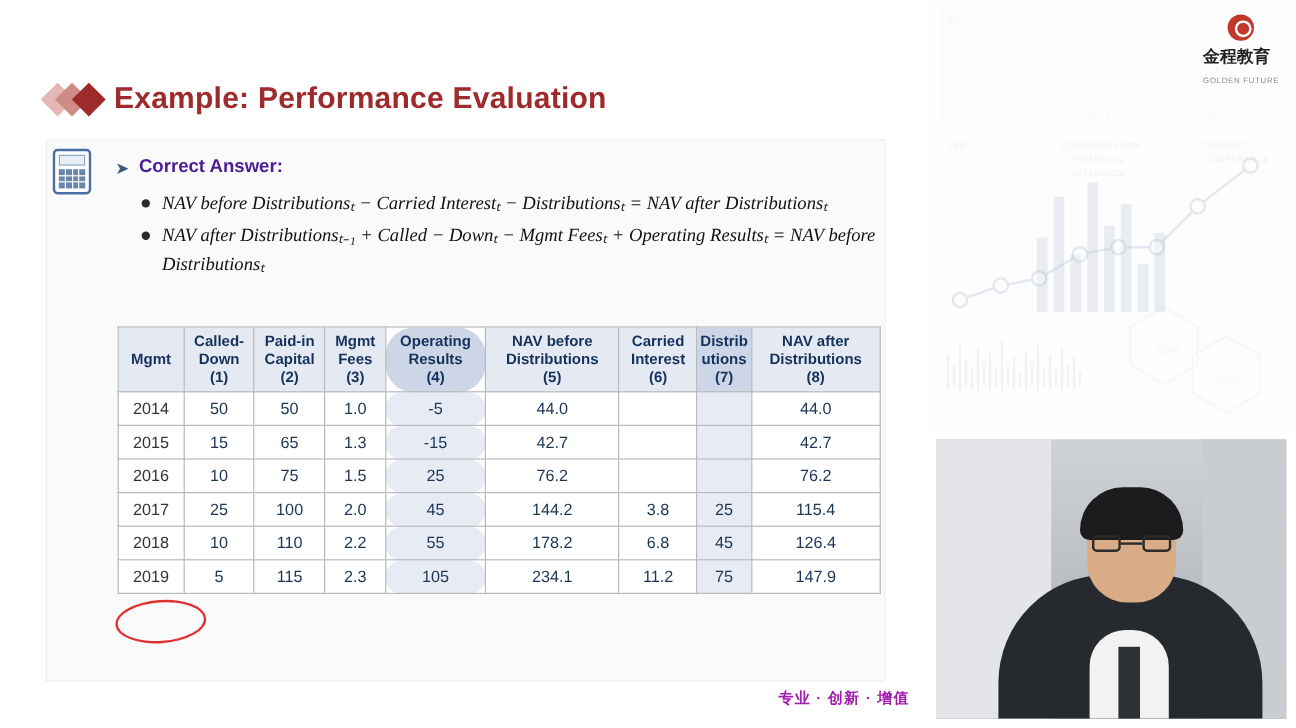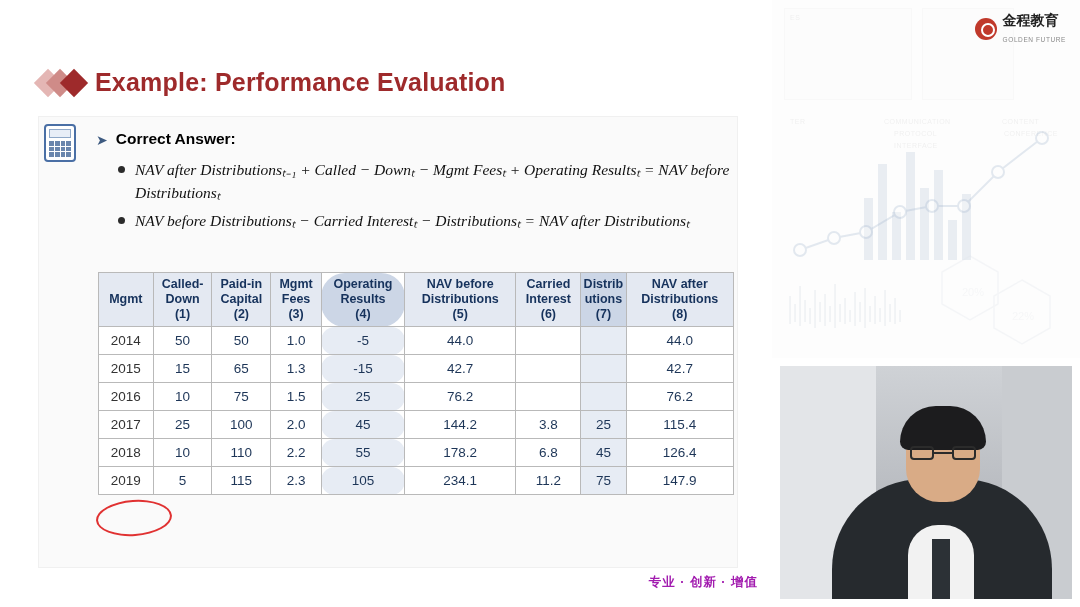--- a/index.html
+++ b/index.html
@@ -58,21 +58,21 @@
     position: absolute; left: 3px; top: 15px; right: 3px; bottom: 3px;
     display: grid; grid-template-columns: repeat(4, 1fr);
     grid-template-rows: repeat(3, 1fr); gap: 1px;
   }
   .calc-icon .keys span { background: #6a86ad; display: block; }
 
   
   .answer-block { position: absolute; left: 96px; top: 130px; width: 640px; }
   .answer-head { display: flex; align-items: flex-start; gap: 8px; }
   .arrow-bullet { color: #3d5a80; font-size: 14px; line-height: 20px; }
-  .answer-head-label { font-size: 15.5px; font-weight: bold; color: #000000; }
+  .answer-head-label { font-size: 15.5px; font-weight: bold; color: #4c1d95; }
 
   .formula-list { margin-top: 8px; padding-left: 22px; }
   .formula-item { display: flex; align-items: flex-start; gap: 10px; margin-bottom: 4px; }
   .dot-bullet {
     width: 7px; height: 7px; border-radius: 50%; background: #2b2b2b;
     margin-top: 8px; flex: 0 0 auto;
   }
   .formula-text {
     font-family: "Liberation Serif", serif;
     font-style: italic; font-size: 15.5px; color: #111; line-height: 1.5;
@@ -136,21 +136,21 @@
     width: 308px; height: 607px;
     background: #ffffff;
   }
   .brand-panel {
     position: absolute; left: 0; top: 0; width: 308px; height: 358px;
     background: #fdfdfd;
     overflow: hidden;
   }
   .brand-logo {
     position: absolute; right: 14px; top: 12px;
-    display: flex; align-items: center; gap: 6px;
+    display: flex; align-items: center; gap: 6px; flex-direction: column;
   }
   .brand-logo .badge {
     width: 22px; height: 22px; border-radius: 50%;
     background: #c0392b; position: relative;
   }
   .brand-logo .badge::after {
     content: ""; position: absolute; left: 6px; top: 5px;
     width: 10px; height: 10px; border: 2px solid #fff; border-radius: 50%;
   }
   .brand-logo .txt { line-height: 1.05; }
@@ -250,25 +250,25 @@
 
     <div class="answer-block">
       <div class="answer-head">
         <span class="arrow-bullet">➤</span>
         <span class="answer-head-label">Correct Answer:</span>
       </div>
 
       <div class="formula-list">
         <div class="formula-item">
           <span class="dot-bullet"></span>
-          <span class="formula-text">NAV after Distributionsₜ₋₁ + Called − Downₜ − Mgmt Feesₜ + Operating Resultsₜ = NAV before Distributionsₜ</span>
+          <span class="formula-text">NAV before Distributionsₜ − Carried Interestₜ − Distributionsₜ = NAV after Distributionsₜ</span>
         </div>
         <div class="formula-item">
           <span class="dot-bullet"></span>
-          <span class="formula-text">NAV before Distributionsₜ − Carried Interestₜ − Distributionsₜ = NAV after Distributionsₜ</span>
+          <span class="formula-text">NAV after Distributionsₜ₋₁ + Called − Downₜ − Mgmt Feesₜ + Operating Resultsₜ = NAV before Distributionsₜ</span>
         </div>
       </div>
     </div>
 
     <table class="data">
       <thead>
         <tr>
           <th class="c0">Mgmt</th>
           <th class="c1">Called-<br>Down<br>(1)</th>
           <th class="c2">Paid-in<br>Capital<br>(2)</th>

